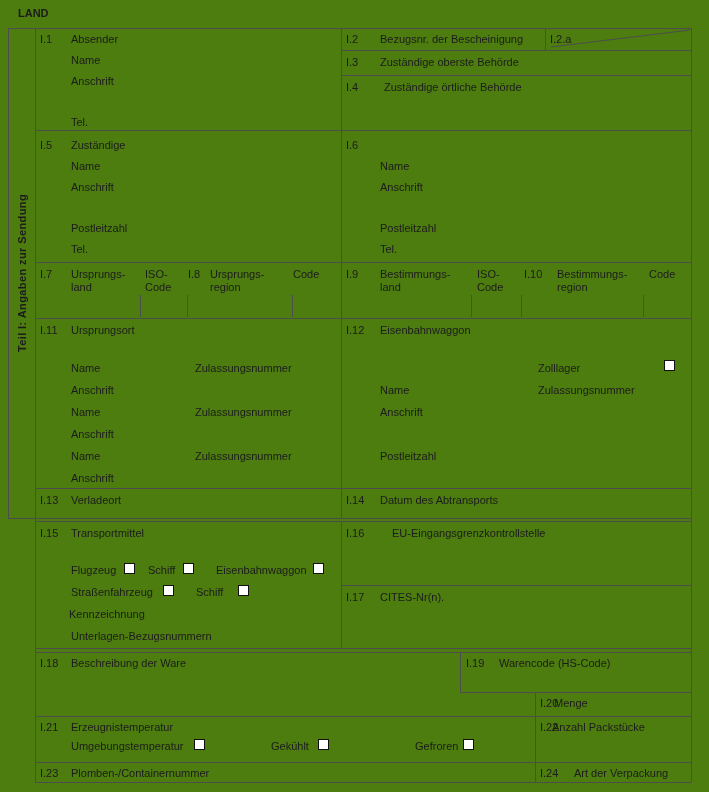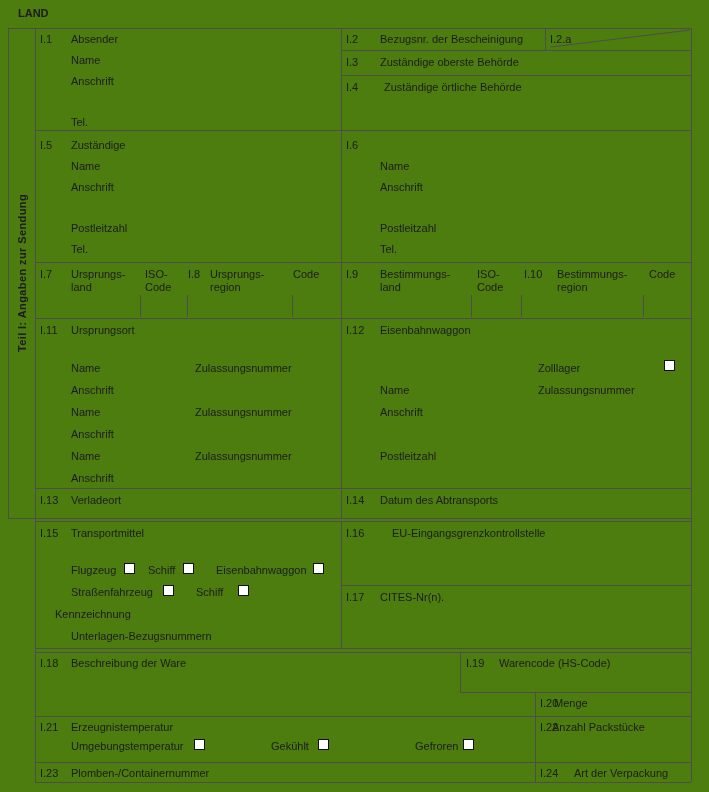--- a/index.html
+++ b/index.html
@@ -138,21 +138,21 @@
   <span class="t" style="left:71px;top:564px">Flugzeug</span>
   <div class="cb" style="left:124px;top:563px"></div>
   <span class="t" style="left:148px;top:564px">Schiff</span>
   <div class="cb" style="left:183px;top:563px"></div>
   <span class="t" style="left:216px;top:564px">Eisenbahnwaggon</span>
   <div class="cb" style="left:313px;top:563px"></div>
   <span class="t" style="left:71px;top:586px">Straßenfahrzeug</span>
   <div class="cb" style="left:163px;top:585px"></div>
   <span class="t" style="left:196px;top:586px">Schiff</span>
   <div class="cb" style="left:238px;top:585px"></div>
-  <span class="t" style="left:55px;top:608px">Kennzeichnung</span>
+  <span class="t" style="left:69px;top:608px">Kennzeichnung</span>
   <span class="t" style="left:71px;top:630px">Unterlagen-Bezugsnummern</span>
 
   <span class="t" style="left:346px;top:527px">I.16</span>
   <span class="t" style="left:392px;top:527px">EU-Eingangsgrenzkontrollstelle</span>
   <span class="t" style="left:346px;top:591px">I.17</span>
   <span class="t" style="left:380px;top:591px">CITES-Nr(n).</span>
 
   <span class="t" style="left:40px;top:657px">I.18</span>
   <span class="t" style="left:71px;top:657px">Beschreibung der Ware</span>
   <span class="t" style="left:466px;top:657px">I.19</span>

